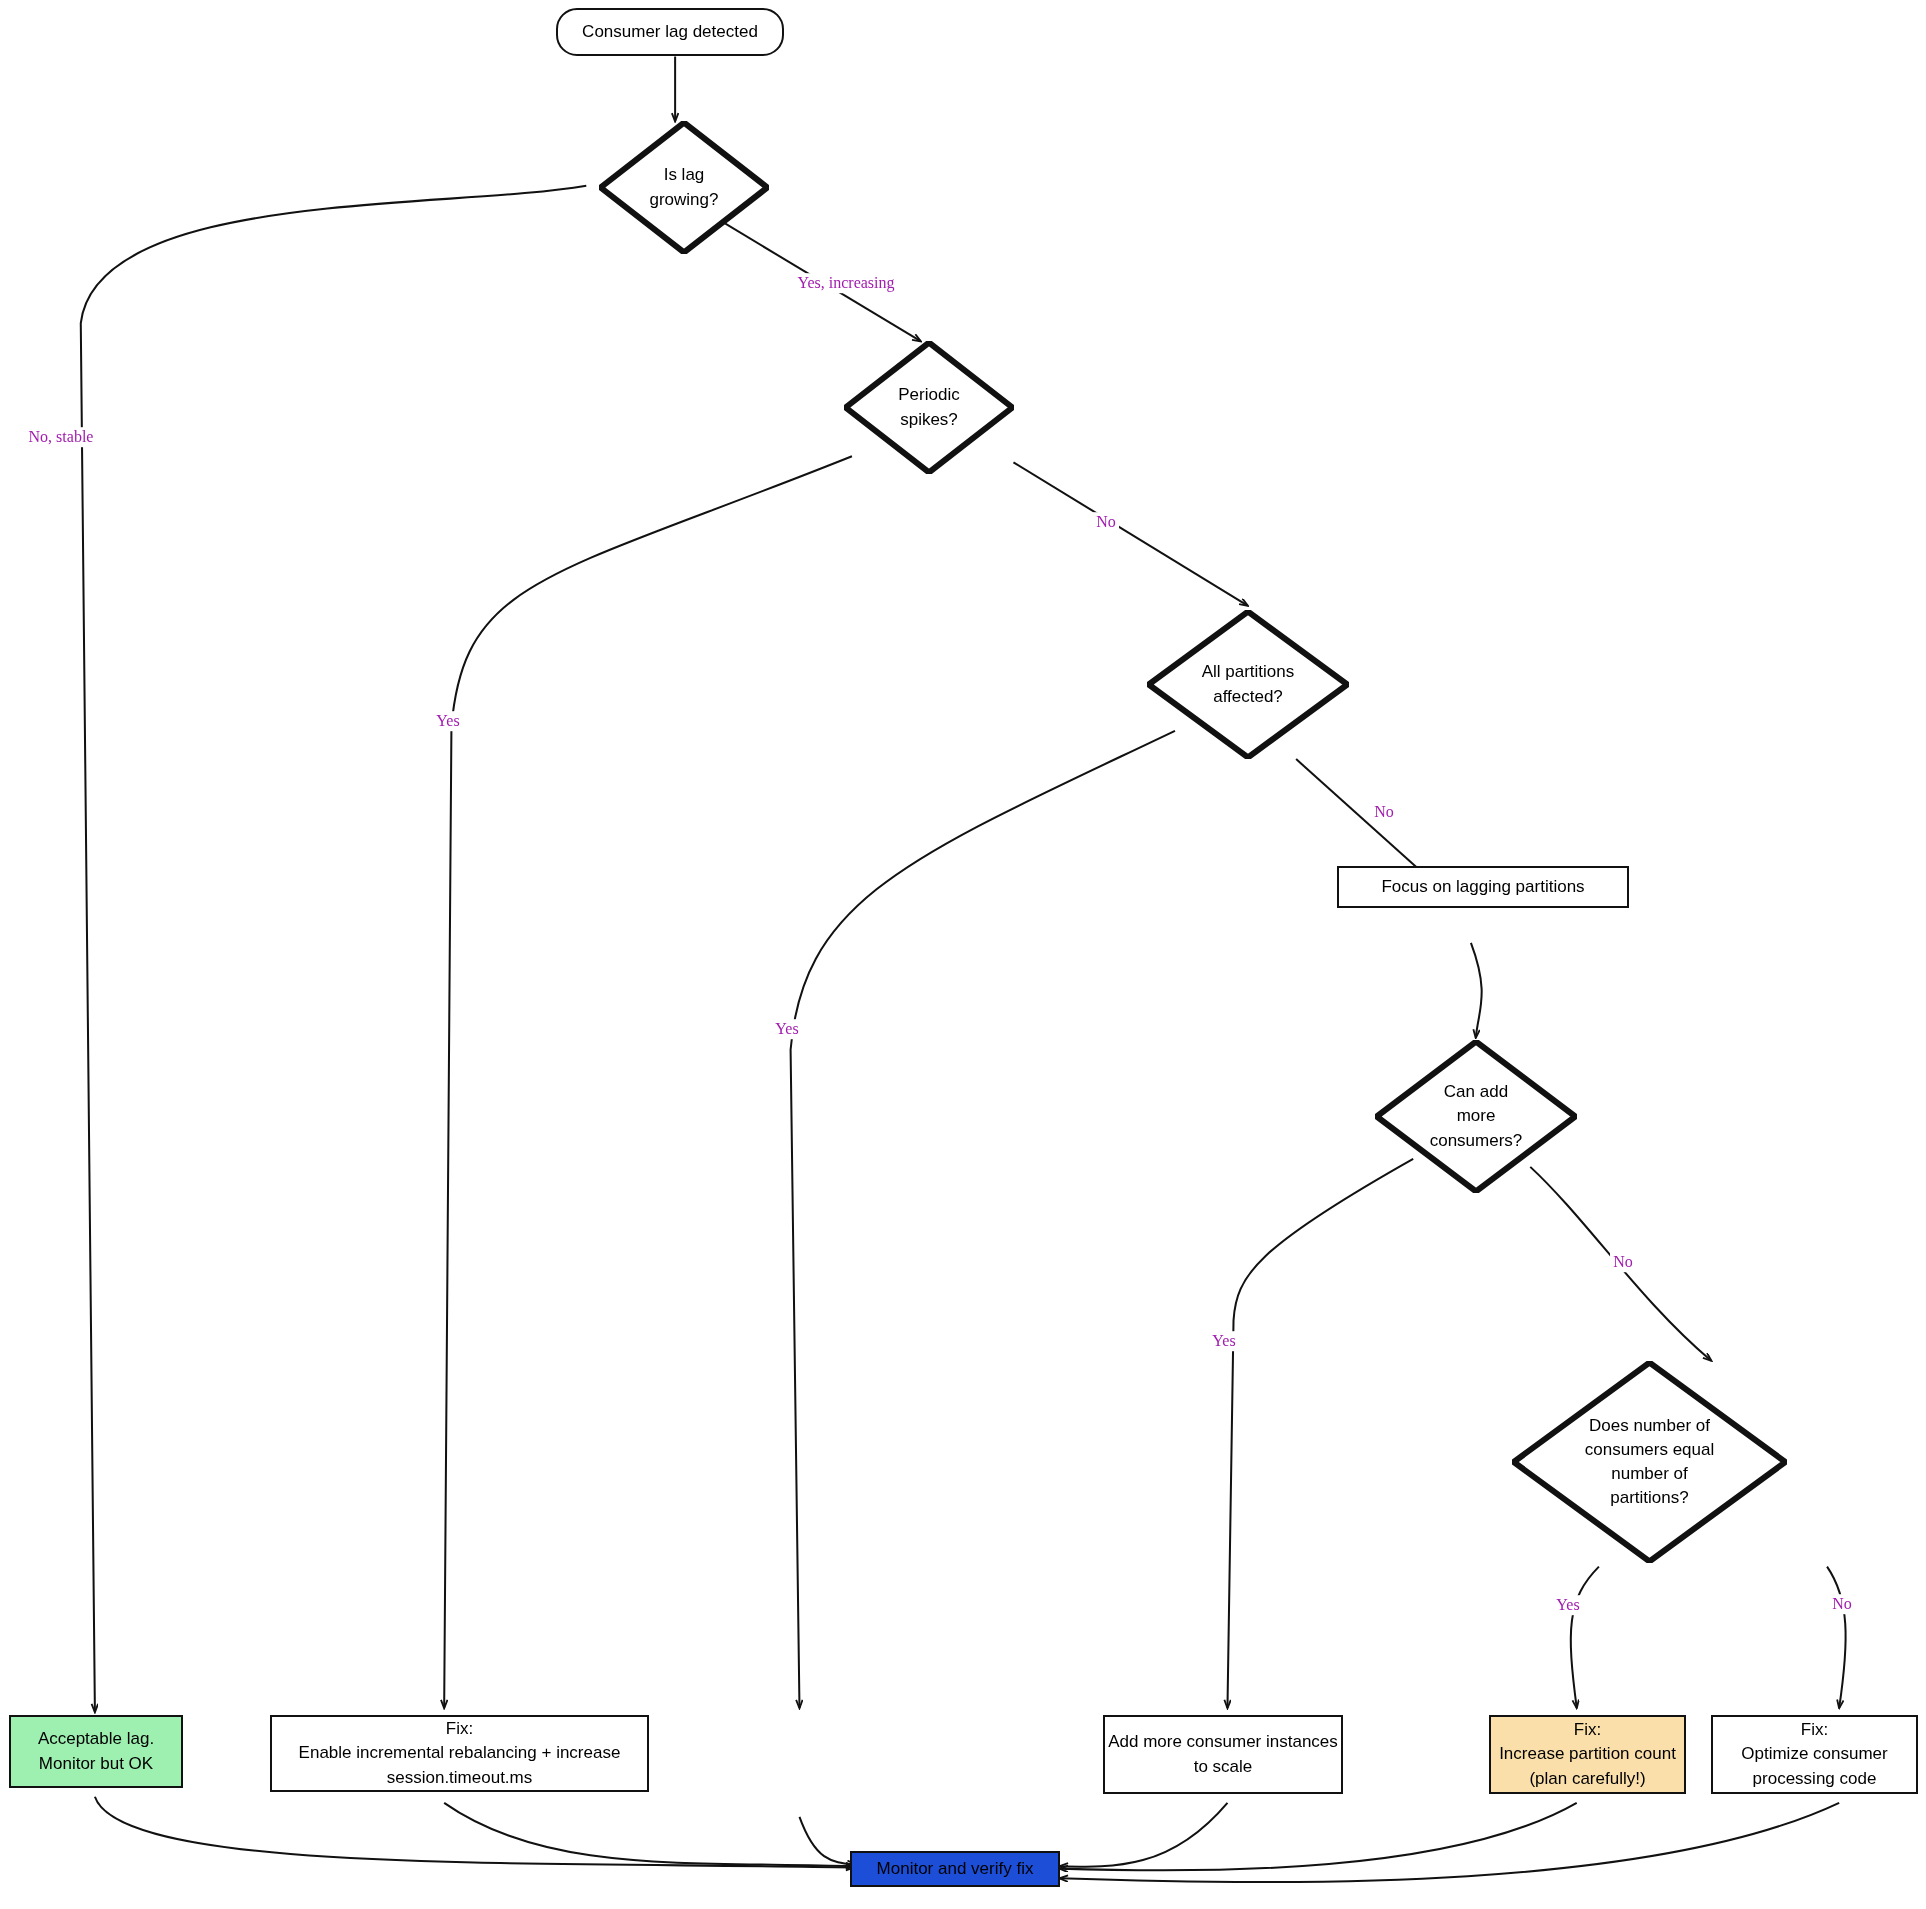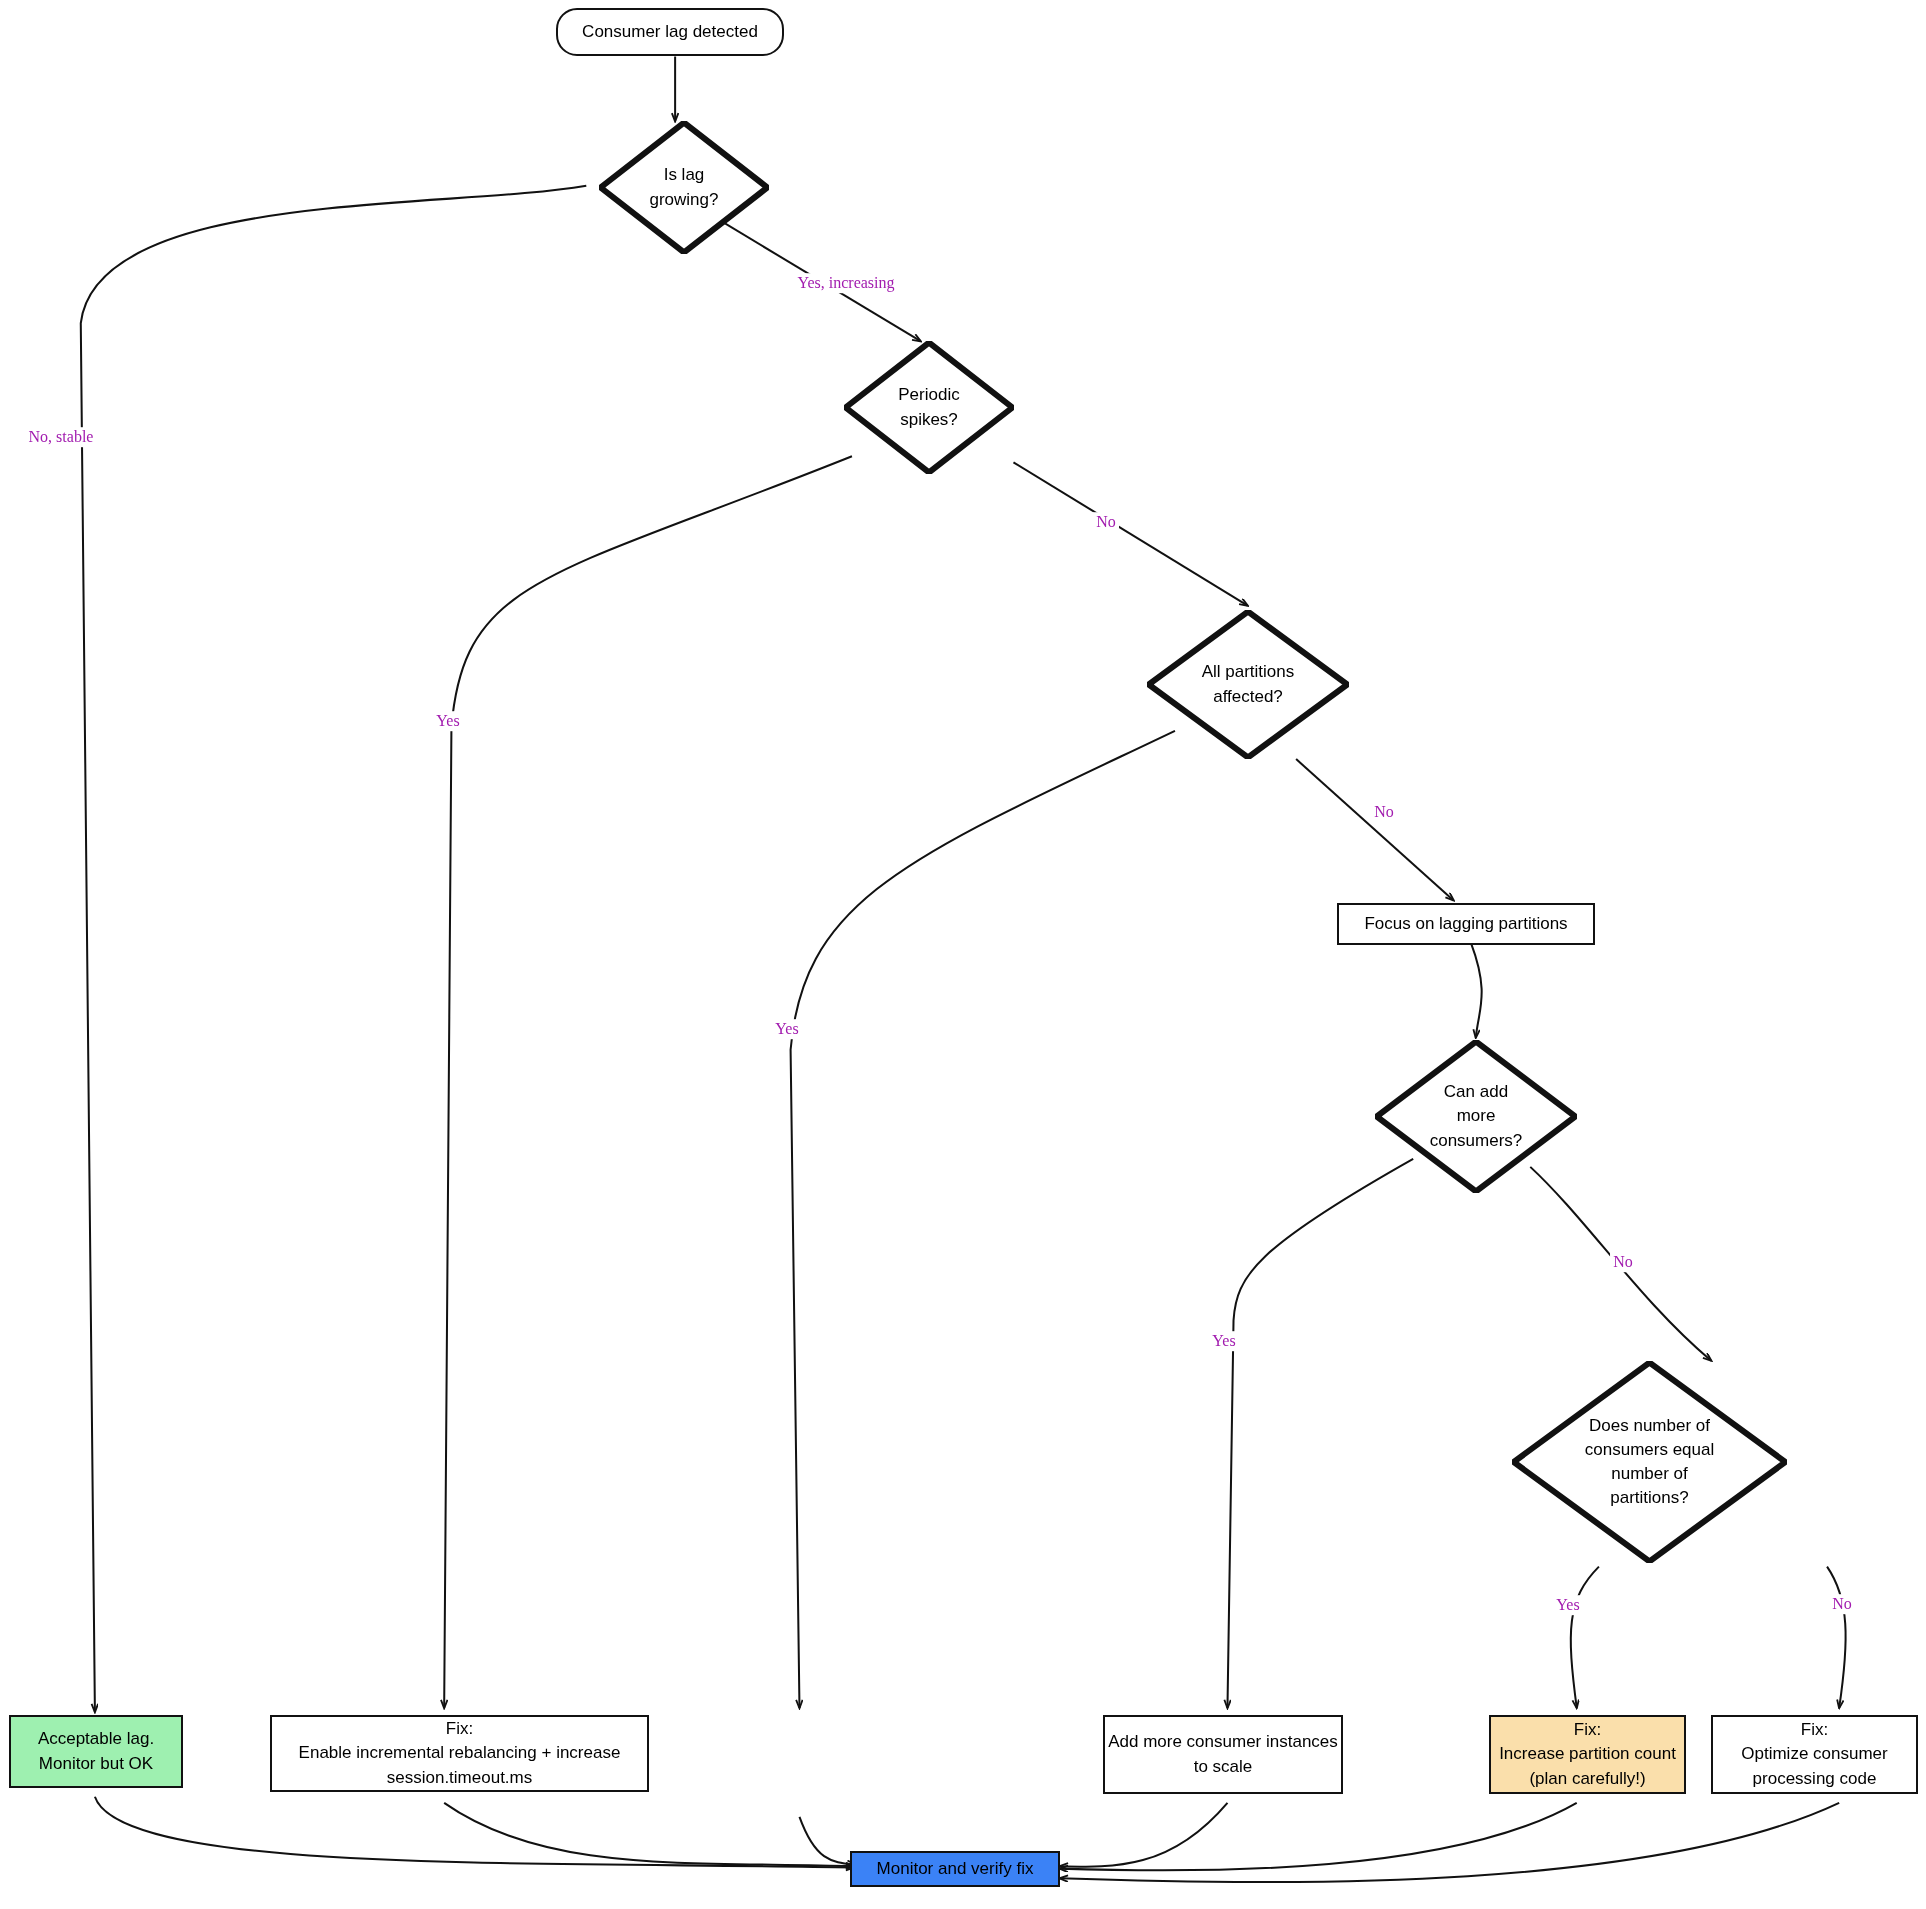--- a/index.html
+++ b/index.html
@@ -40,21 +40,21 @@
     background: #ffffff;
     font-size: 17px;
   }
   .node.process.green {
     background: #9ef0b0;
   }
   .node.process.orange {
     background: #fadfab;
   }
   .node.process.blue {
-    background: #3b82f6;
+    background: #1d4ed8;
   }
   .node.decision {
     background: transparent;
     font-size: 17px;
   }
   .diamond-shape {
     position: absolute;
     left: 0;
     top: 0;
     width: 100%;
@@ -156,21 +156,21 @@
   </div>
 
   <div class="node decision" style="left:1147px; top:610px; width:202px; height:149px;">
     <svg class="diamond-shape" viewBox="0 0 500 370" preserveAspectRatio="none">
       <polygon points="250,4 496,185 250,366 4,185" fill="#ffffff" stroke="#111111" stroke-width="6" vector-effect="non-scaling-stroke"></polygon>
     </svg>
     <span class="diamond-label">All partitions
 affected?</span>
   </div>
 
-  <div class="node process" style="left:1337px; top:903px; width:258px; height:42px;">
+  <div class="node process" style="left:1337px; top:866px; width:292px; height:42px;">
     <span>Focus on lagging partitions</span>
   </div>
 
   <div class="node decision" style="left:1375px; top:1040px; width:202px; height:153px;">
     <svg class="diamond-shape" viewBox="0 0 500 380" preserveAspectRatio="none">
       <polygon points="250,4 496,190 250,376 4,190" fill="#ffffff" stroke="#111111" stroke-width="6" vector-effect="non-scaling-stroke"></polygon>
     </svg>
     <span class="diamond-label">Can add
 more
 consumers?</span>

